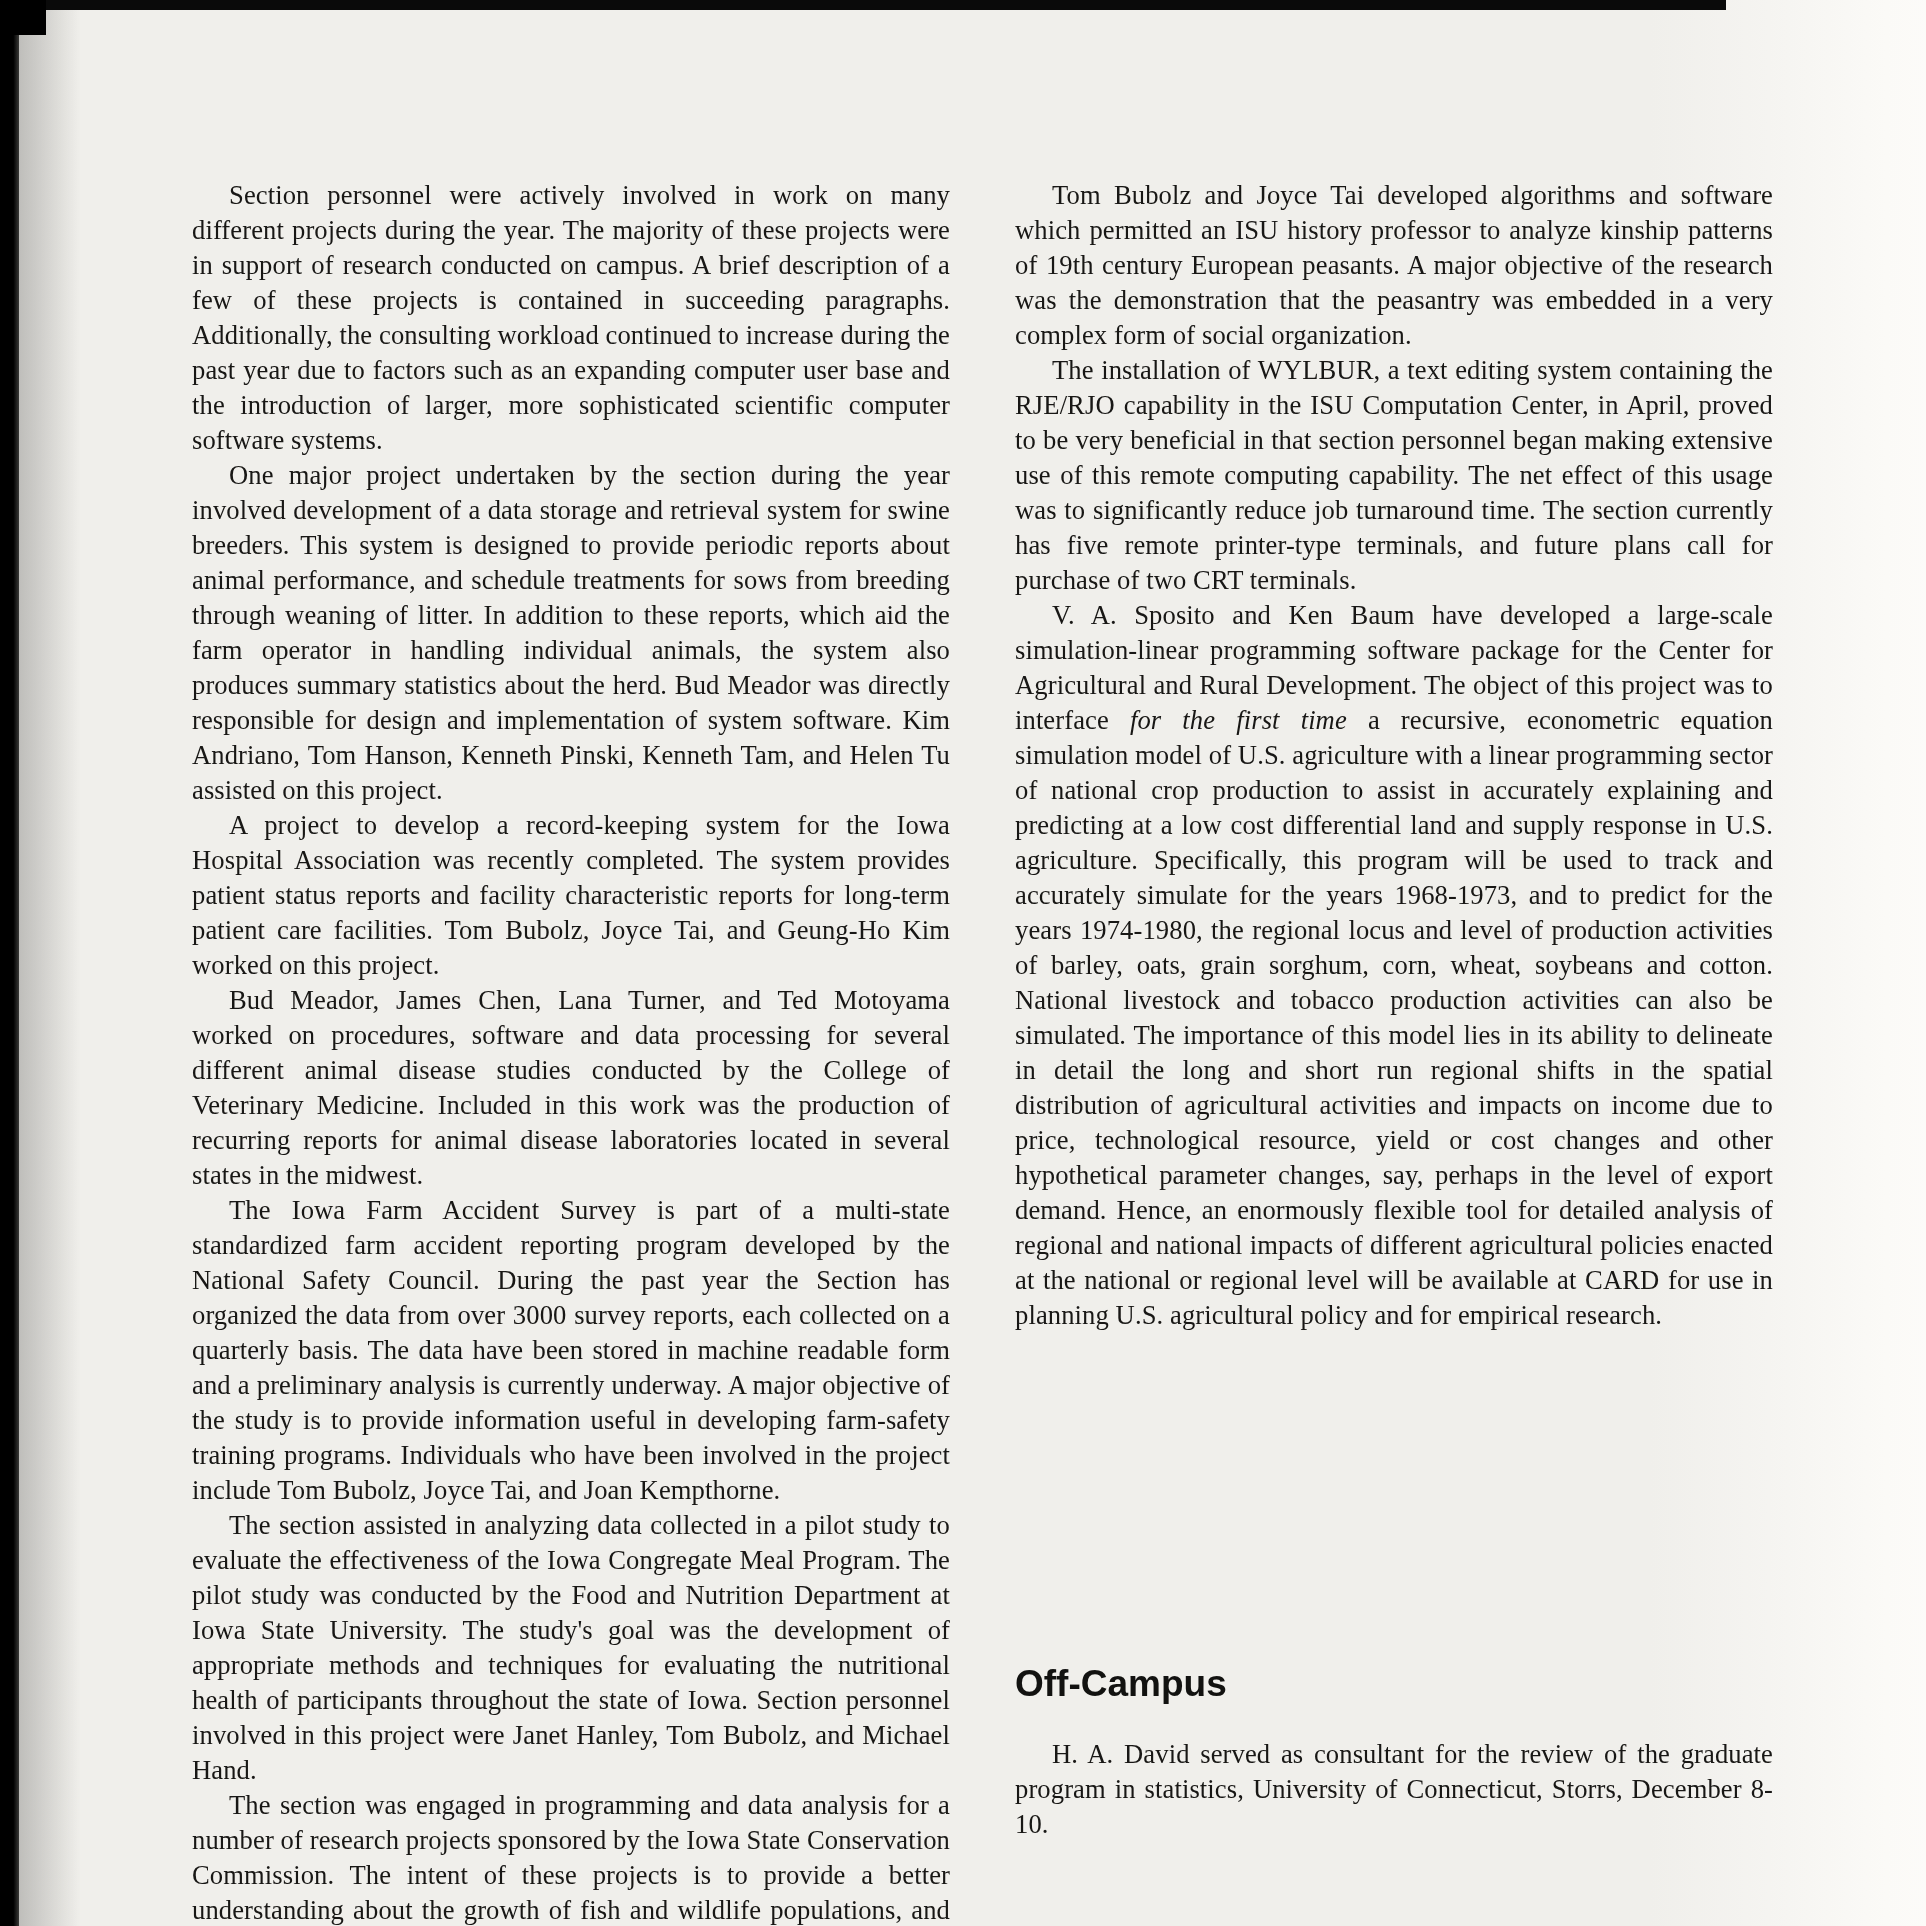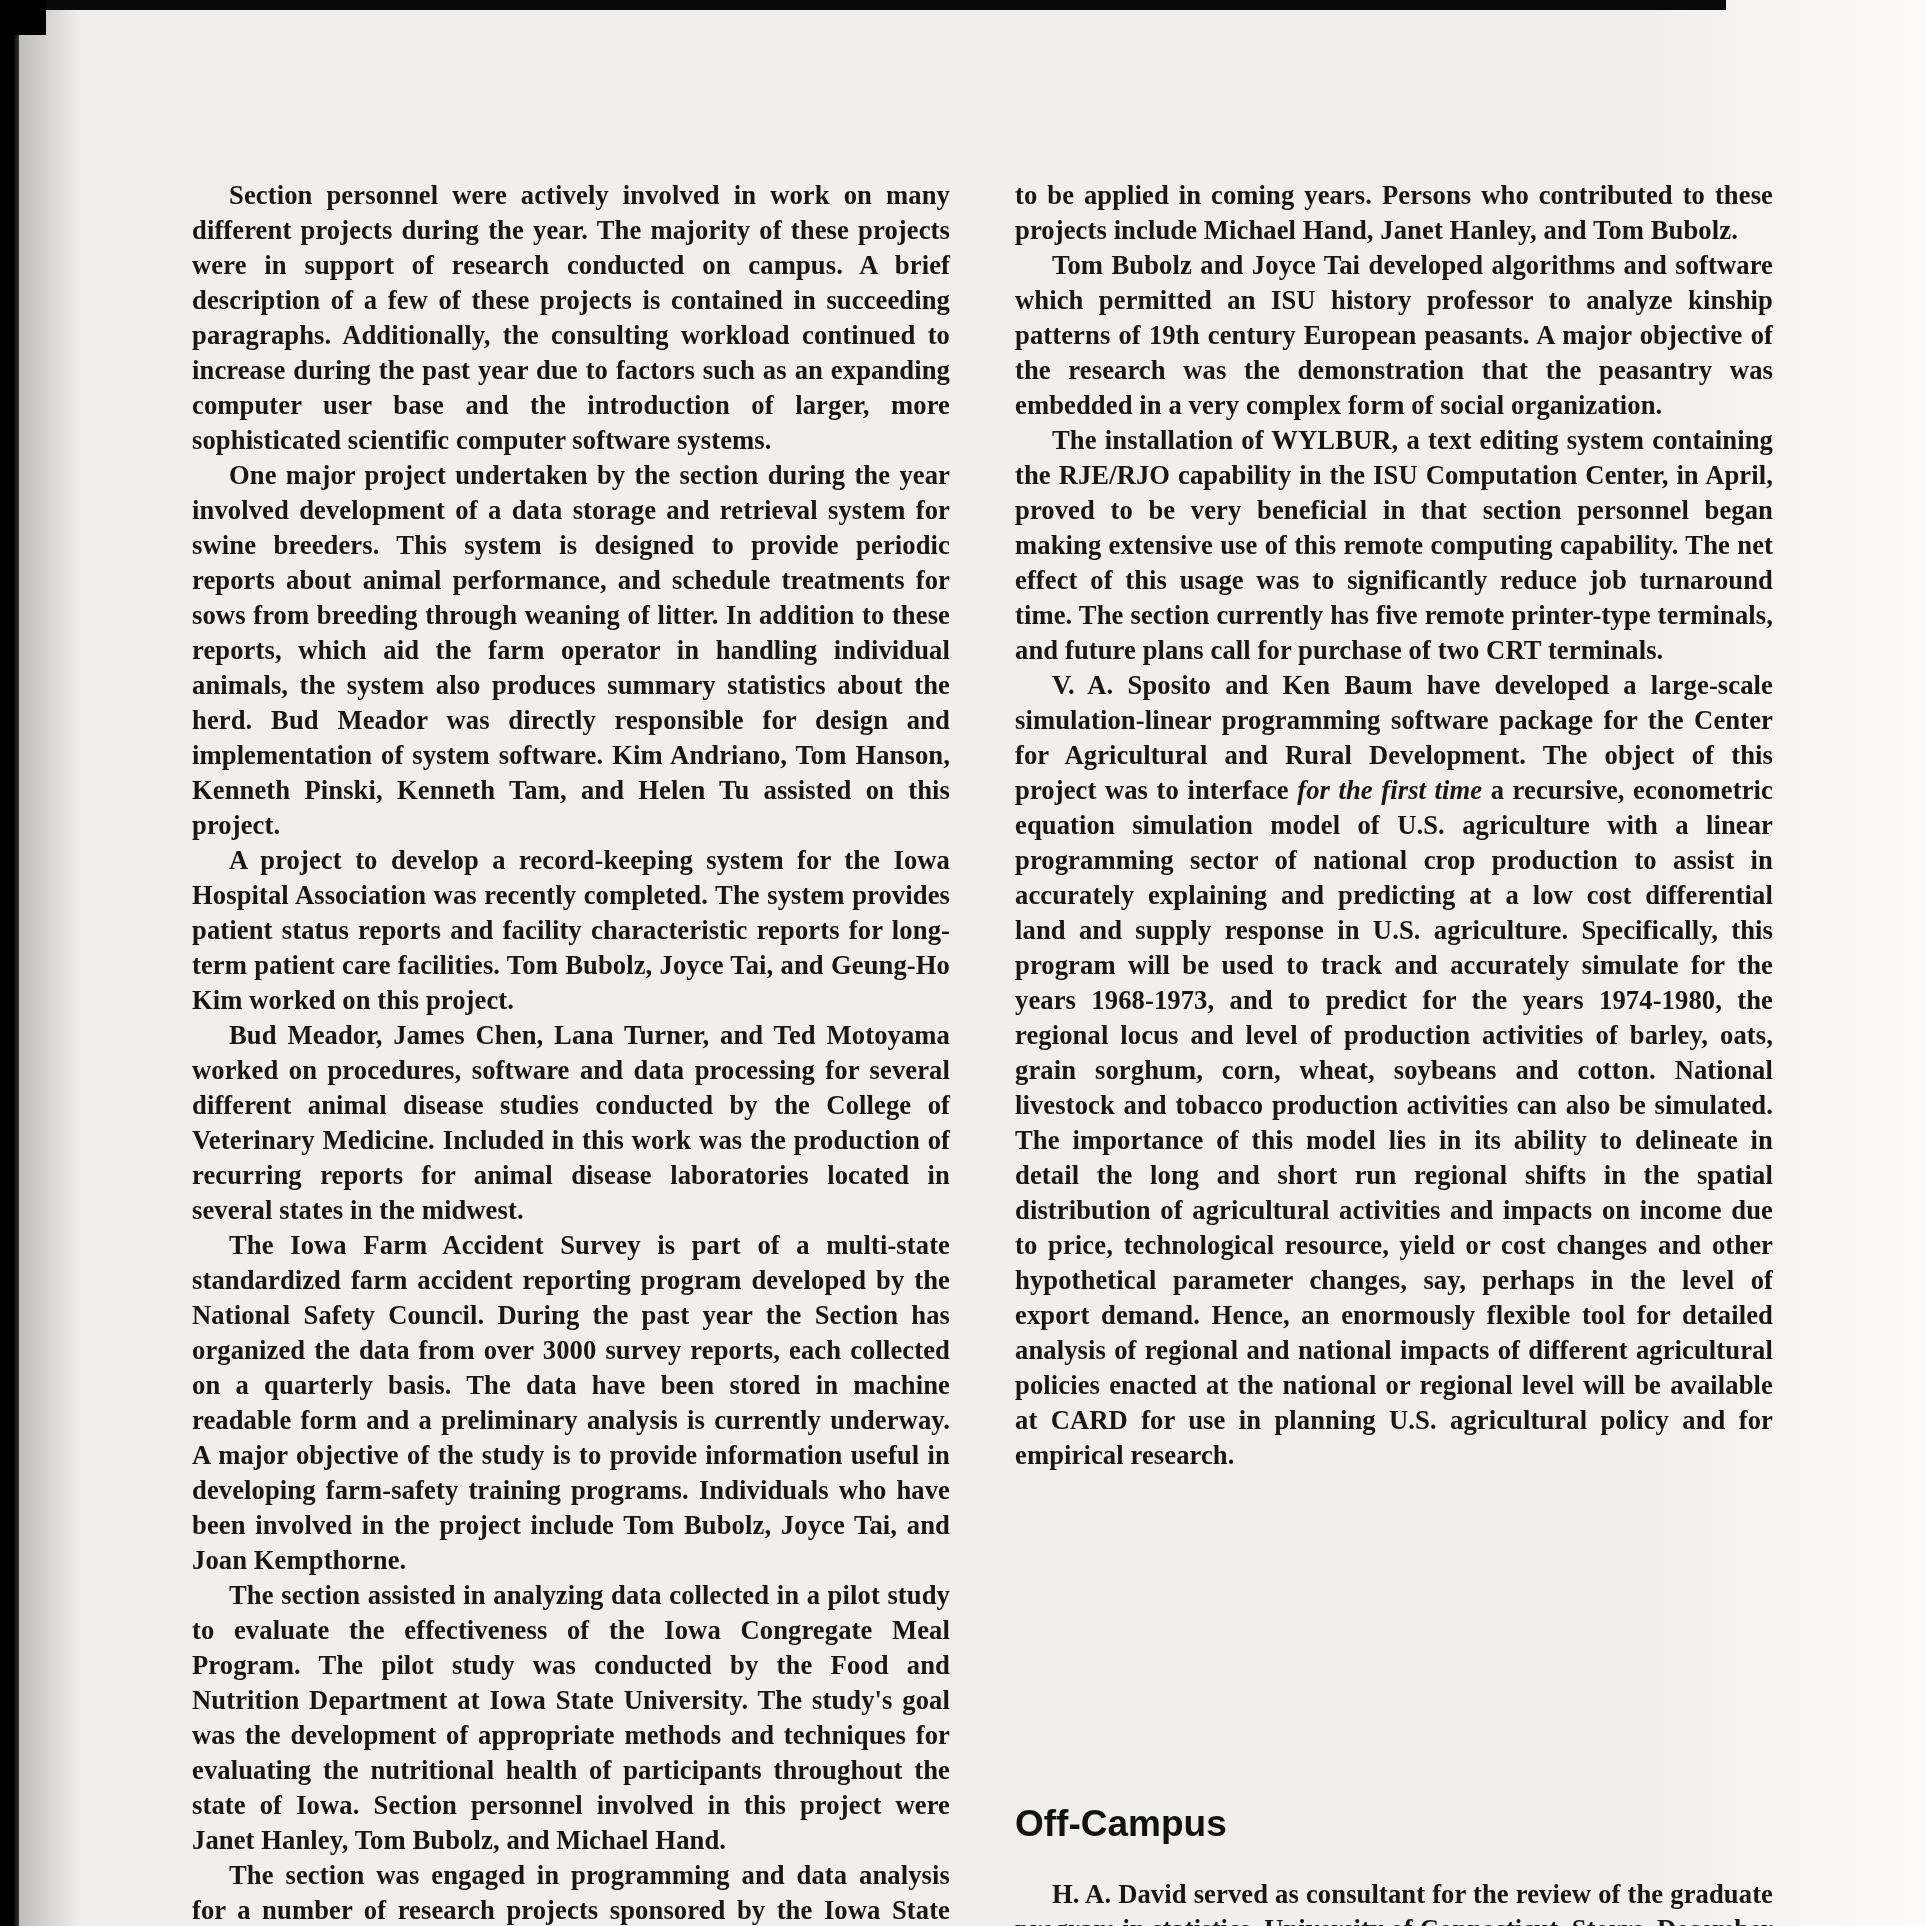--- a/index.html
+++ b/index.html
@@ -59,21 +59,20 @@
   }
   .col {
     width: 758px;
     font-size: 26.6px;
     line-height: 35px;
     text-align: justify;
     letter-spacing: 0.1px;
   }
   .para {
     margin: 0;
-    font-weight: bold;
   }
   .para.indent {
     text-indent: 37px;
   }
   .para em {
     font-style: italic;
   }
   .heading {
     font-family: "Liberation Sans", "DejaVu Sans", sans-serif;
     font-weight: bold;
@@ -101,21 +100,20 @@
       <p class="para indent">Section personnel were actively involved in work on many different projects during the year. The majority of these projects were in support of research conducted on campus. A brief description of a few of these projects is contained in succeeding paragraphs. Additionally, the consulting workload continued to increase during the past year due to factors such as an expanding computer user base and the introduction of larger, more sophisticated scientific computer software systems.</p>
       <p class="para indent">One major project undertaken by the section during the year involved development of a data storage and retrieval system for swine breeders. This system is designed to provide periodic reports about animal performance, and schedule treatments for sows from breeding through weaning of litter. In addition to these reports, which aid the farm operator in handling individual animals, the system also produces summary statistics about the herd. Bud Meador was directly responsible for design and implementation of system software. Kim Andriano, Tom Hanson, Kenneth Pinski, Kenneth Tam, and Helen Tu assisted on this project.</p>
       <p class="para indent">A project to develop a record-keeping system for the Iowa Hospital Association was recently completed. The system provides patient status reports and facility characteristic reports for long-term patient care facilities. Tom Bubolz, Joyce Tai, and Geung-Ho Kim worked on this project.</p>
       <p class="para indent">Bud Meador, James Chen, Lana Turner, and Ted Motoyama worked on procedures, software and data processing for several different animal disease studies conducted by the College of Veterinary Medicine. Included in this work was the production of recurring reports for animal disease laboratories located in several states in the midwest.</p>
       <p class="para indent">The Iowa Farm Accident Survey is part of a multi-state standardized farm accident reporting program developed by the National Safety Council. During the past year the Section has organized the data from over 3000 survey reports, each collected on a quarterly basis. The data have been stored in machine readable form and a preliminary analysis is currently underway. A major objective of the study is to provide information useful in developing farm-safety training programs. Individuals who have been involved in the project include Tom Bubolz, Joyce Tai, and Joan Kempthorne.</p>
       <p class="para indent">The section assisted in analyzing data collected in a pilot study to evaluate the effectiveness of the Iowa Congregate Meal Program. The pilot study was conducted by the Food and Nutrition Department at Iowa State University. The study's goal was the development of appropriate methods and techniques for evaluating the nutritional health of participants throughout the state of Iowa. Section personnel involved in this project were Janet Hanley, Tom Bubolz, and Michael Hand.</p>
       <p class="para indent">The section was engaged in programming and data analysis for a number of research projects sponsored by the Iowa State Conservation Commission. The intent of these projects is to provide a better understanding about the growth of fish and wildlife populations, and to assist in developing conservation management policies</p>
     </div>
 
     <div class="col">
-      <p class="para">to be applied in coming years. Persons who contributed to these projects include Michael Hand, Janet Hanley, and Tom Bubolz.</p>
       <p class="para indent">Tom Bubolz and Joyce Tai developed algorithms and software which permitted an ISU history professor to analyze kinship patterns of 19th century European peasants. A major objective of the research was the demonstration that the peasantry was embedded in a very complex form of social organization.</p>
       <p class="para indent">The installation of WYLBUR, a text editing system containing the RJE/RJO capability in the ISU Computation Center, in April, proved to be very beneficial in that section personnel began making extensive use of this remote computing capability. The net effect of this usage was to significantly reduce job turnaround time. The section currently has five remote printer-type terminals, and future plans call for purchase of two CRT terminals.</p>
       <p class="para indent"><span>V. A. Sposito and Ken Baum have developed a large-scale simulation-linear programming software package for the Center for Agricultural and Rural Development. The object of this project was to interface </span><em>for the first time</em><span> a recursive, econometric equation simulation model of U.S. agriculture with a linear programming sector of national crop production to assist in accurately explaining and predicting at a low cost differential land and supply response in U.S. agriculture. Specifically, this program will be used to track and accurately simulate for the years 1968-1973, and to predict for the years 1974-1980, the regional locus and level of production activities of barley, oats, grain sorghum, corn, wheat, soybeans and cotton. National livestock and tobacco production activities can also be simulated. The importance of this model lies in its ability to delineate in detail the long and short run regional shifts in the spatial distribution of agricultural activities and impacts on income due to price, technological resource, yield or cost changes and other hypothetical parameter changes, say, perhaps in the level of export demand. Hence, an enormously flexible tool for detailed analysis of regional and national impacts of different agricultural policies enacted at the national or regional level will be available at CARD for use in planning U.S. agricultural policy and for empirical research.</span></p>
 
       <h2 class="heading">Off-Campus</h2>
 
       <p class="para indent">H. A. David served as consultant for the review of the graduate program in statistics, University of Connecticut, Storrs, December 8-10.</p>
     </div>
 
   </div>

